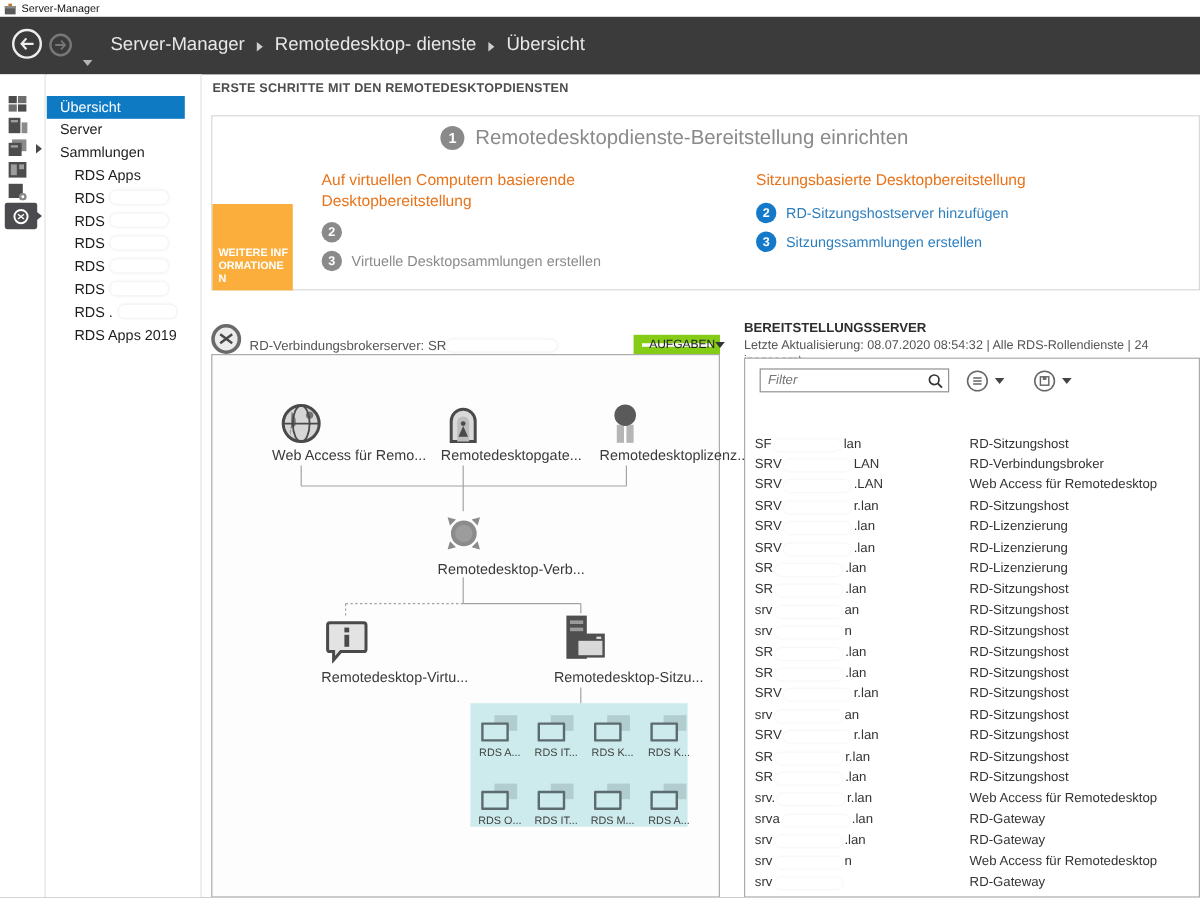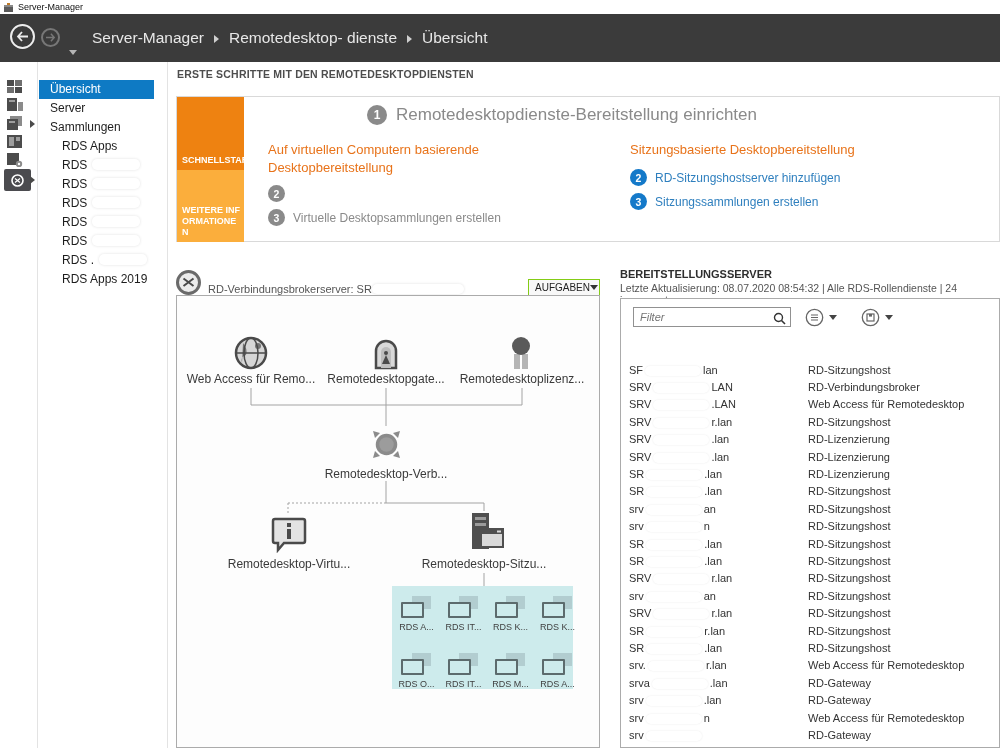--- a/index.html
+++ b/index.html
@@ -61,32 +61,32 @@
   .qs-step .circ { width:17px; height:17px; min-width:17px; border-radius:50%; color:#fff; font-size:10.5px;
                    font-weight:bold; display:flex; align-items:center; justify-content:center; }
   .qs-col.l .circ { background:#8a8a8a; }  .qs-col.l .lbl { color:#8a8a8a; }
   .qs-col.r .circ { background:#1479c9; }  .qs-col.r .lbl { color:#2e7fbe; }
 
   
   .ov-icon { position:absolute; left:175px; top:269px; width:27px; height:27px; }
   .ov-title { position:absolute; left:208px; top:270px; font-size:11px; font-weight:bold; color:#2e2e2e;margin-top:32px; }
   .ov-sub { position:absolute; left:208px; top:283px; font-size:11px; color:#555; }
   .ov-sub .blob.show { width:92px; height:10px; }
-  .tasks-btn { position:absolute; left:528px; top:279px; width:72px; height:17px; border:1px solid #84cc16;
+  .tasks-btn { position:absolute; left:528px; top:279px; width:72px; height:17px; border:7px solid #84cc16;
                background:#f8f8f8; font-size:10px; color:#222; display:flex; align-items:center;
                justify-content:space-between; padding:0 6px; }
   .caret-dn { width:0; height:0; border-left:4px solid transparent; border-right:4px solid transparent;
               border-top:5px solid #333; }
   .ov-box { position:absolute; left:176px; top:295px; width:424px; height:453px; border:1px solid #ababab; background:#fdfdfd; }
   .managed { position:absolute; left:1px; top:1px; right:1px; height:19px; background:#ededed;
              font-size:11px; color:#444; line-height:19px; padding-left:8px; }
   .managed .blob.show { width:118px; height:11px; margin:0 3px; }
   .dg-lines { position:absolute; left:0; top:0; width:424px; height:453px; }
   .dg-node { position:absolute; }
-  .dg-label { position:absolute; width:150px; text-align:center; font-size:12px; color:#3a3a3a; }
+  .dg-label { position:absolute; width:150px; text-align:center; font-size:12px; color:#3a3a3a;margin-left:40px; }
   .teal-box { position:absolute; left:215px; top:290px; width:181px; height:103px; background:#cdebec; }
   .col-tile { position:absolute; width:45px; text-align:center; }
   .mon { position:relative; width:32px; height:23px; margin:0 auto; }
   .mon .back  { position:absolute; left:11px; top:0; width:19px; height:13px; background:#b2cdd0; }
   .mon .front { position:absolute; left:0; top:6px; width:23px; height:16px; border:2px solid #5c6b6d;
                 background:#cdebec; border-radius:1px; }
   .col-lbl { font-size:9px; color:#3f3f3f; margin-top:3px; white-space:nowrap; }
 
   
   .sv-title { position:absolute; left:620px; top:268px; font-size:11px; font-weight:bold; color:#2e2e2e; }
@@ -233,23 +233,20 @@
 
       <div class="side-item ind">
         <span>RDS Apps 2019</span>
       </div>
 
   </div>
 
   <div class="gs-header">ERSTE SCHRITTE MIT DEN REMOTEDESKTOPDIENSTEN</div>
 
   <div class="qs-panel">
-    <div class="qs-dark">
-      <div class="qs-tab1">SCHNELLSTART</div>
-    </div>
     <div class="qs-light">
       <div class="qs-tab2">WEITERE INFORMATIONEN</div>
     </div>
     <div class="qs-title">
       <div class="circ-lg">1</div>
       <div class="t">Remotedesktopdienste-Bereitstellung einrichten</div>
     </div>
     <div class="qs-col l">
       <div class="qs-heading">Auf virtuellen Computern basierende Desktopbereitstellung</div>
       <div class="qs-step">

